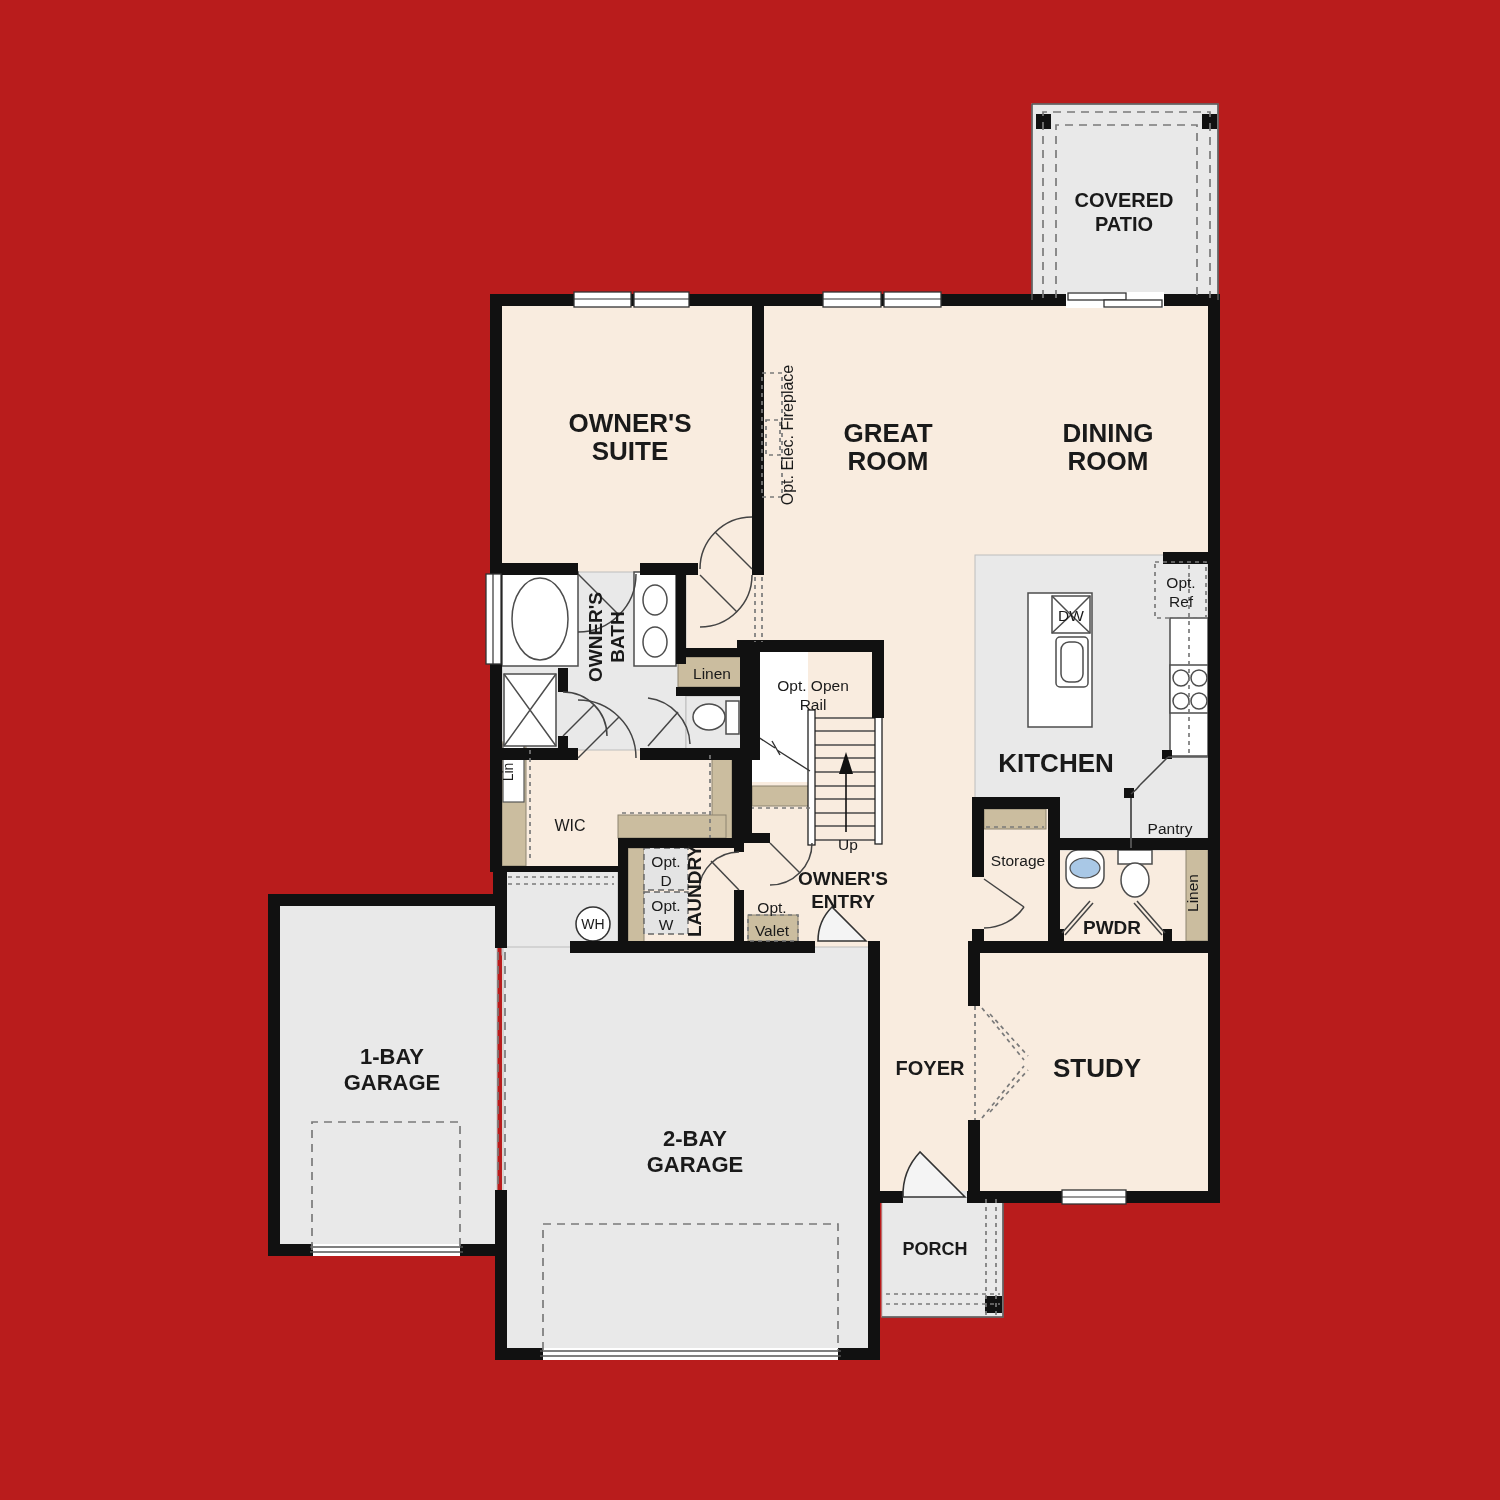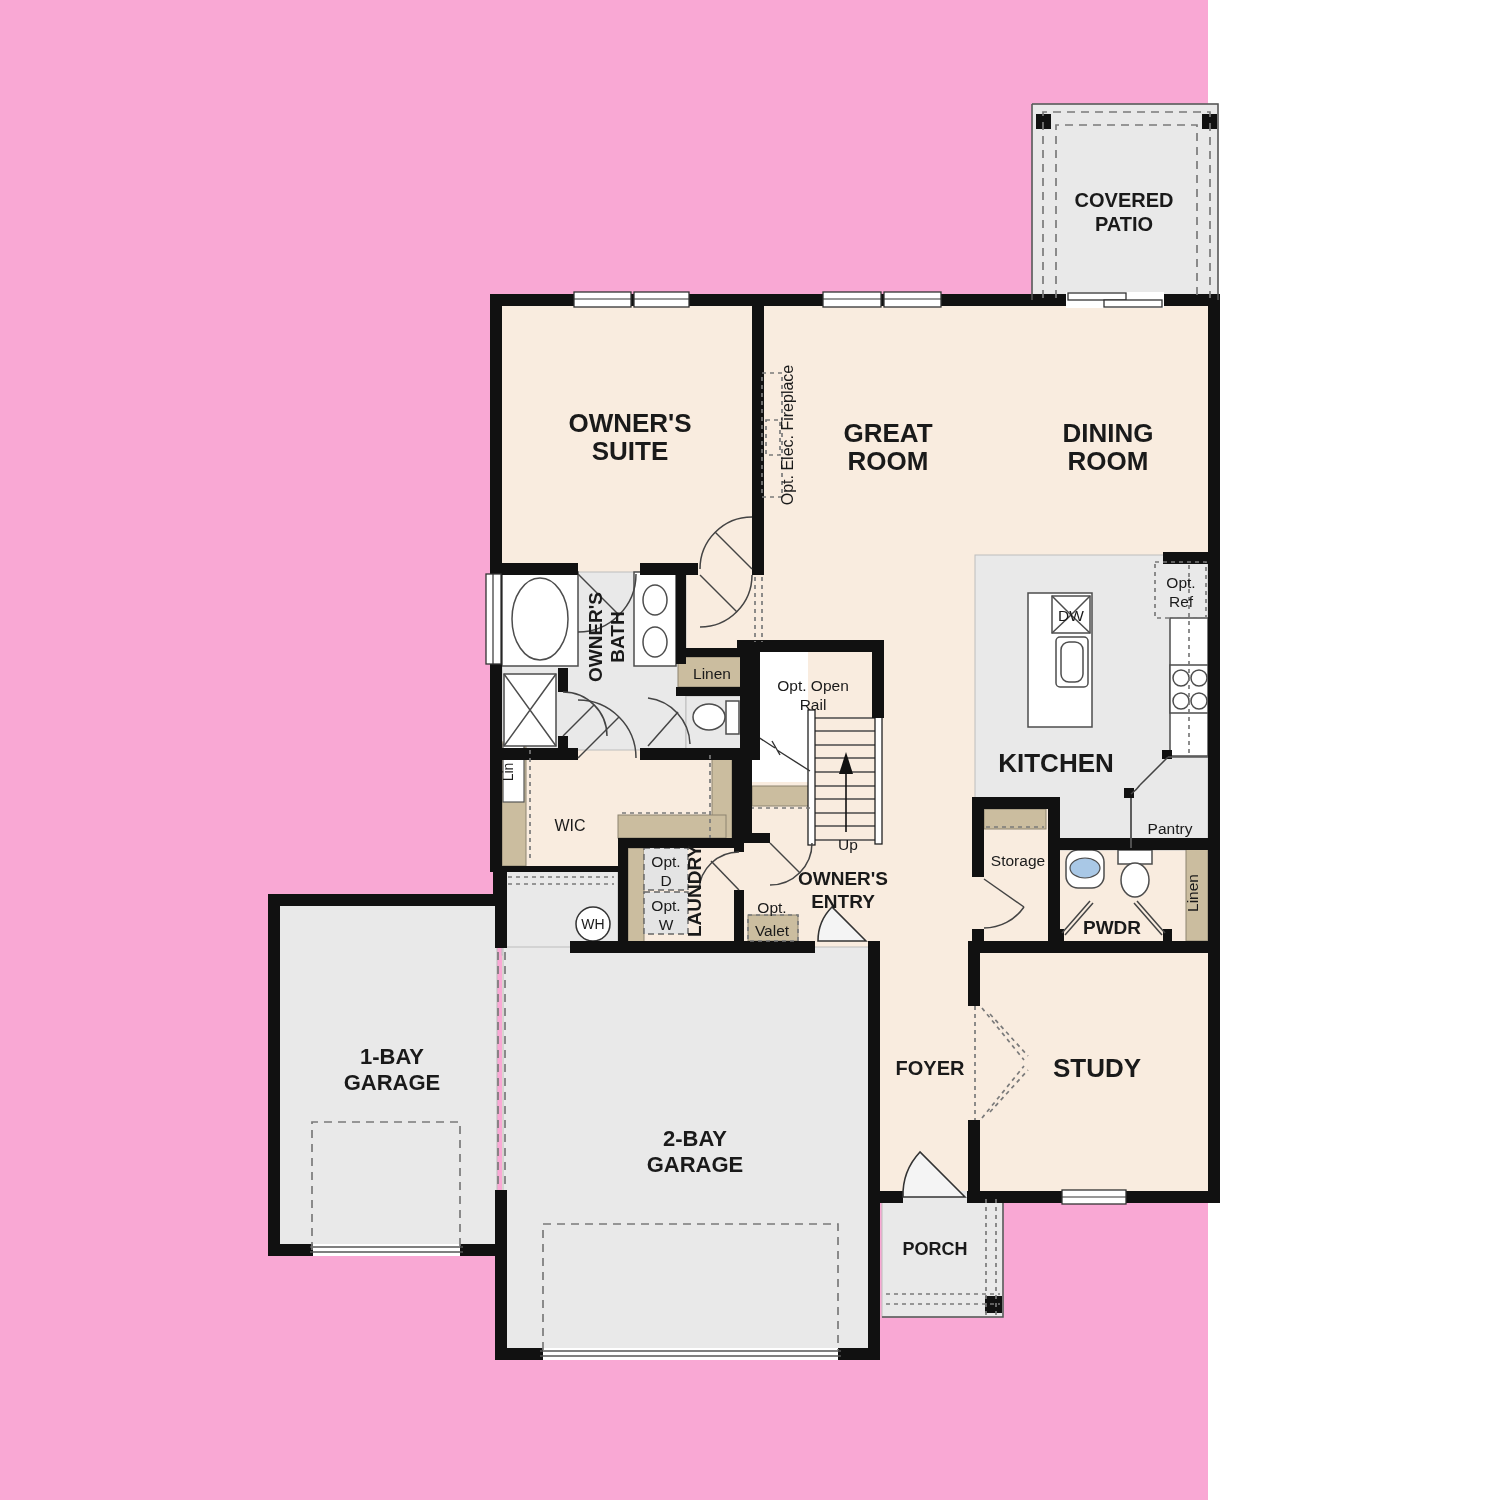--- a/index.html
+++ b/index.html
@@ -1,16 +1,16 @@
 <!DOCTYPE html>
 <html><head>
 <meta charset="utf-8">
 <style>
   html,body{margin:0;padding:0;background:#ffffff;}
-  .stage{width:1208px;height:1500px;position:relative;background:#f9a8d4;}
+  .stage{width:1500px;height:1500px;position:relative;background:#b91c1c;}
   svg{display:block;}
   .wl{fill:#111111;}
   .flc{fill:#f9ecdf;}
   .flg{fill:#e9e9e9;stroke:#bdbdbd;stroke-width:1;}
   .flt{fill:#cbbd9f;stroke:#8d8471;stroke-width:1;}
   .fx{fill:#ffffff;stroke:#4d4d4d;stroke-width:1.5;}
   .fxl{fill:none;stroke:#4d4d4d;stroke-width:1.5;}
   .thn{stroke:#555555;stroke-width:1.5;fill:none;}
   .dsh{stroke:#7a7a7a;stroke-width:1.7;fill:none;stroke-dasharray:8 6;}
   .dsh2{stroke:#7a7a7a;stroke-width:1.7;fill:none;stroke-dasharray:4 4;}

